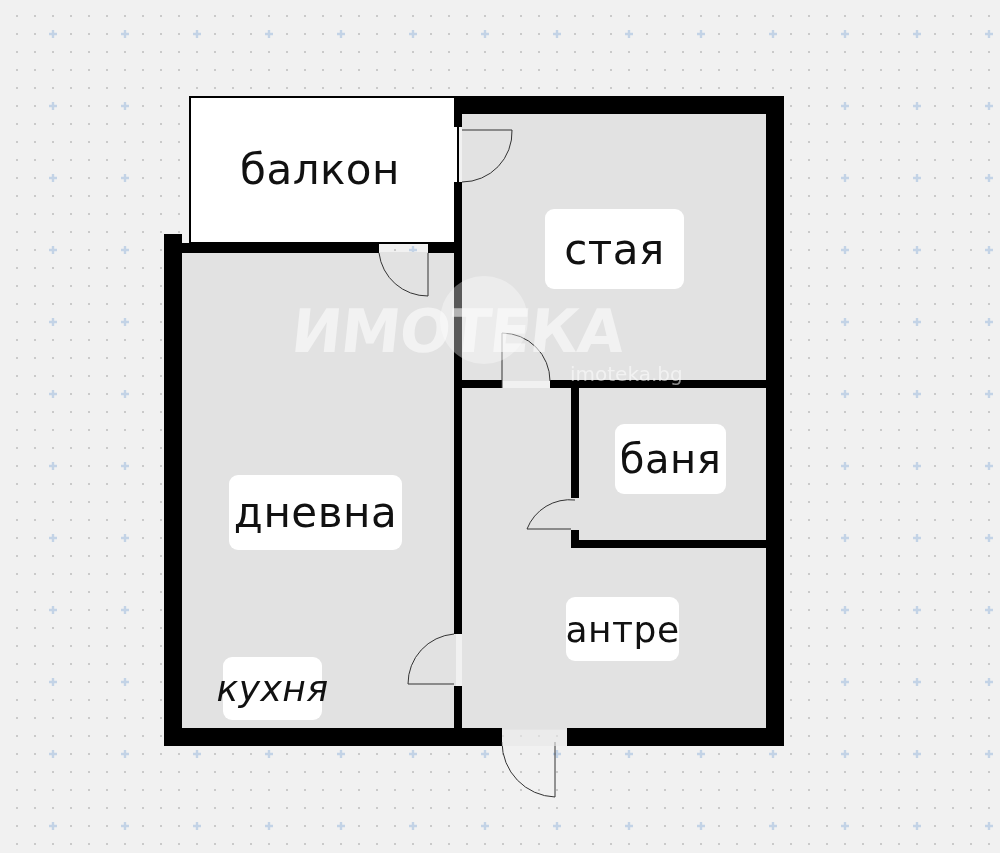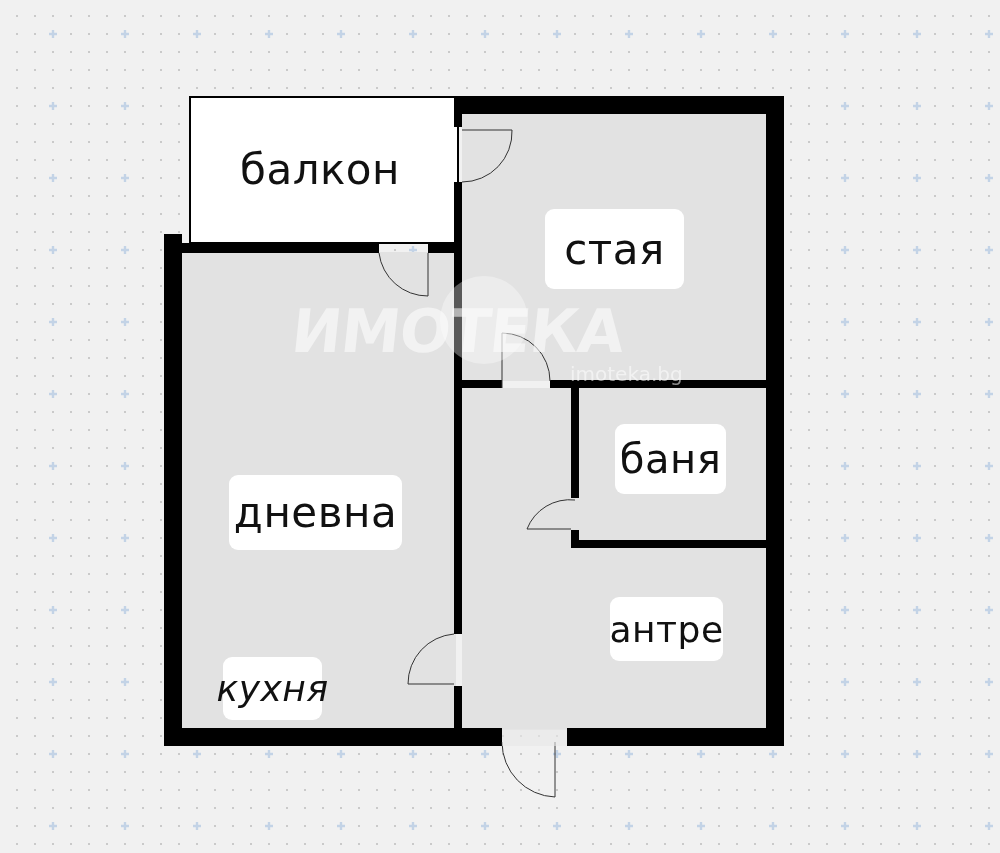--- a/index.html
+++ b/index.html
@@ -77,14 +77,14 @@
   <circle cx="484" cy="320" r="44" fill="rgba(255,255,255,0.35)"></circle>
 </svg>
 
 <div class="wm" style="left:292px; top:296px; font-size:60px; letter-spacing:-1px; transform:skewX(-6deg);">ИМОТЕКА</div>
 <div class="wm" style="left:562px; top:362px; font-size:20px; font-weight:normal;margin-left:8px;">imoteka.bg</div>
 
 <div class="label" style="left:240px; top:134px; width:160px; height:70px; font-size:42px;">балкон</div>
 <div class="label" style="left:545px; top:209px; width:139px; height:80px; font-size:42px;">стая</div>
 <div class="label" style="left:229px; top:439px; width:173px; height:75px; font-size:42px;margin-top:36px;">дневна</div>
 <div class="label" style="left:615px; top:424px; width:111px; height:70px; font-size:40px;">баня</div>
-<div class="label" style="left:566px; top:597px; width:113px; height:64px; font-size:36px;margin-left:44px;">антре</div>
+<div class="label" style="left:566px; top:597px; width:113px; height:64px; font-size:36px;">антре</div>
 <div class="label" style="left:223px; top:657px; width:99px; height:63px; font-size:36px;font-style:italic;">кухня</div>
 
 </body></html>

